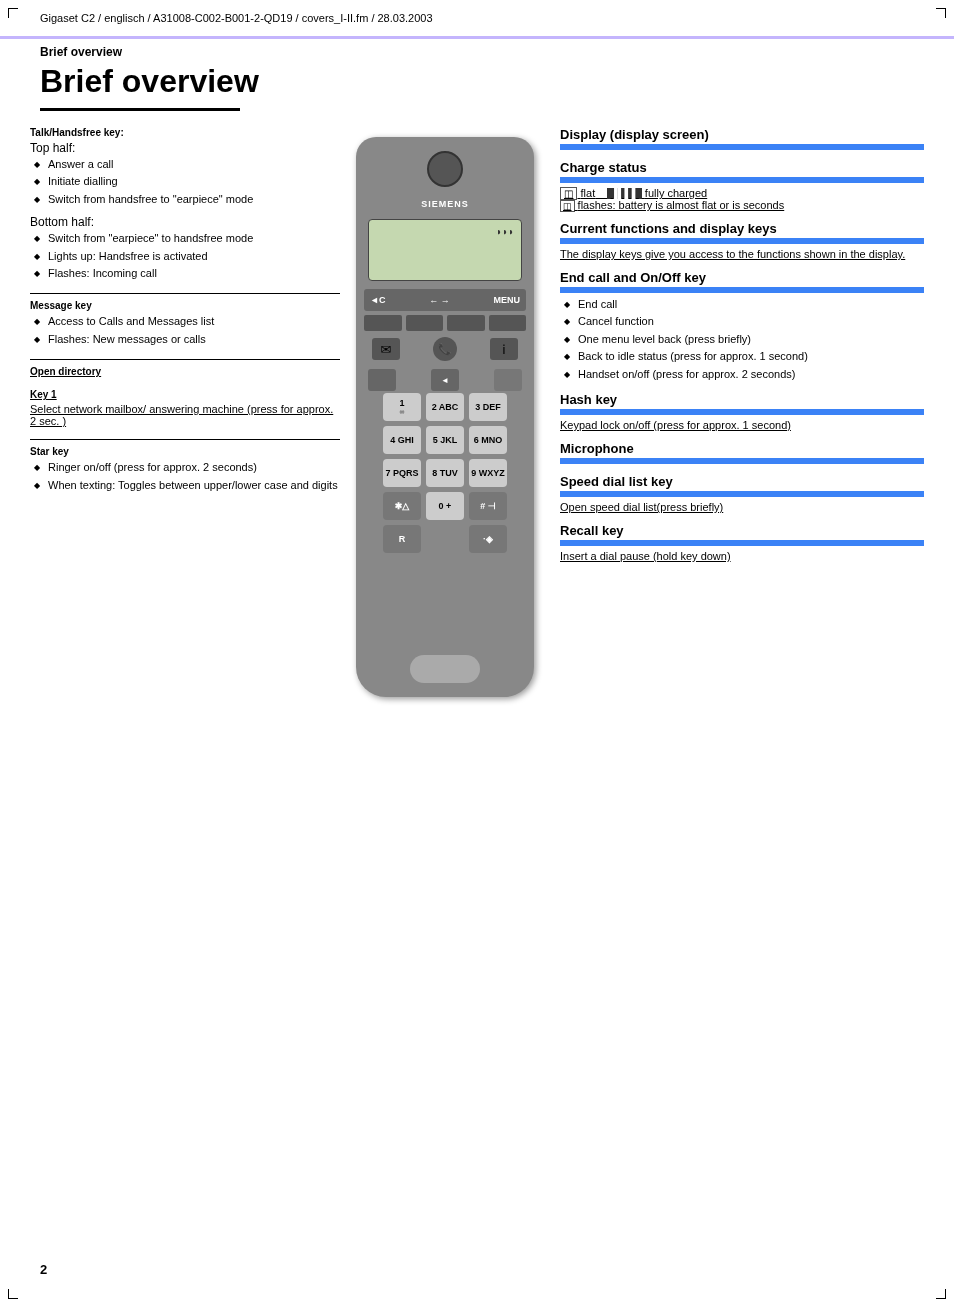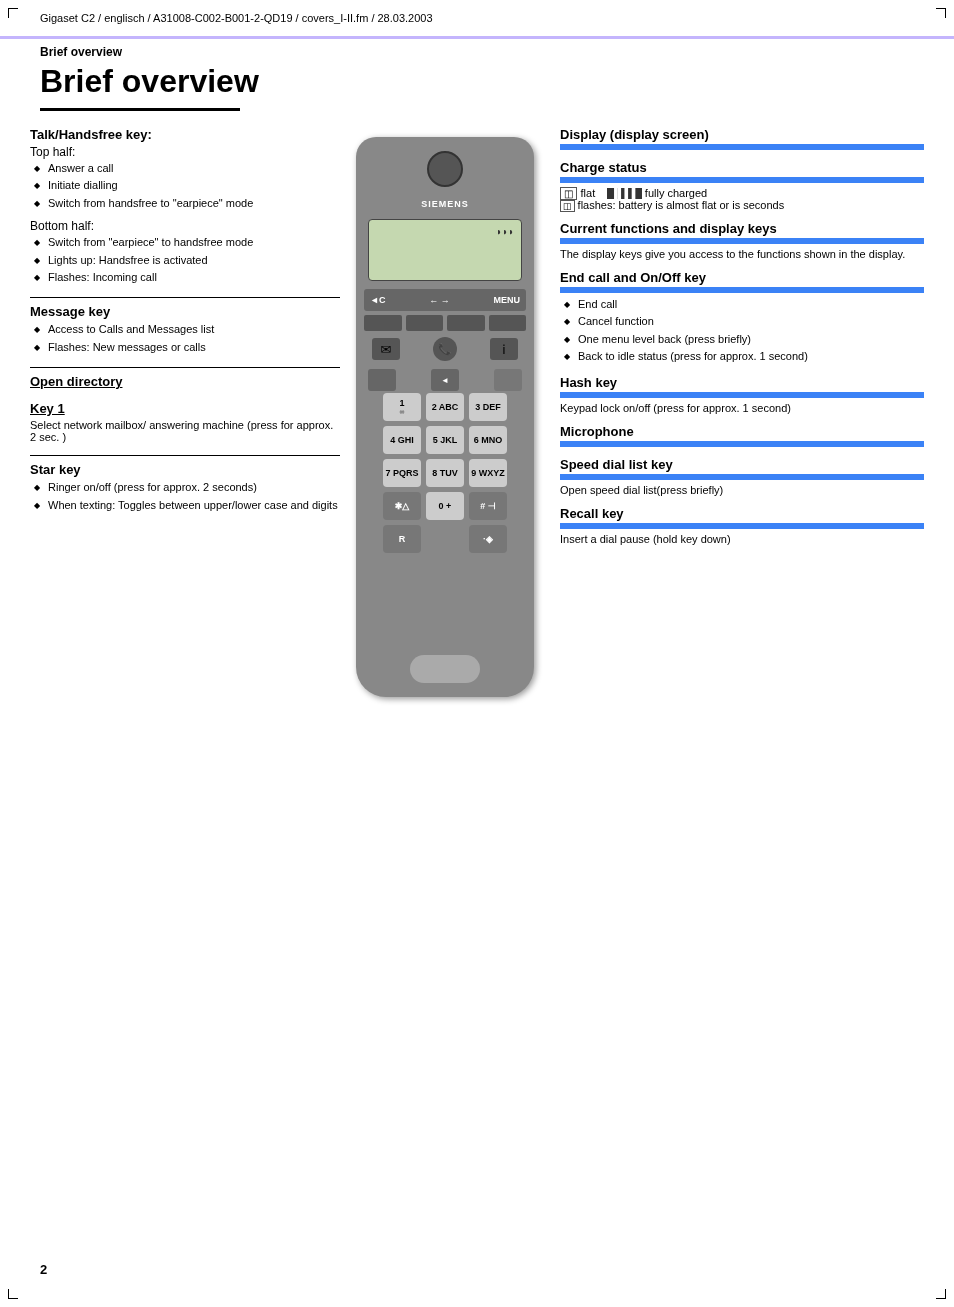--- a/index.html
+++ b/index.html
@@ -69,21 +69,21 @@
       padding-left: 10px;
     }
 
     
     .feature-section {
       margin-bottom: 12px;
     }
 
     .feature-title {
       font-weight: bold;
-      font-size: 13px;
+      font-size: 10px;
       margin-bottom: 3px;
     }
 
     .feature-title.underline {
       text-decoration: underline;
     }
 
     .feature-subtitle {
       font-size: 12px;
       margin-bottom: 2px;
@@ -296,20 +296,21 @@
     .page-number {
       position: absolute;
       bottom: 30px;
       left: 40px;
       font-size: 13px;
       font-weight: bold;
     }
 
     .small-text {
       font-size: 11px;
+      text-decoration: underline;
     }
 
   </style>
 </head>
 <body>
 
 
 
 <div class="page-border-marks">
   <div class="corner-mark tl"></div>
@@ -507,20 +508,21 @@
       <div class="small-text">The display keys give you access to the functions shown in the display.</div>
     </div>
 
     <div class="right-section">
       <div class="right-section-title">End call and On/Off key</div>
       <ul class="bullet-list">
         <li>End call</li>
         <li>Cancel function</li>
         <li>One menu level back (press briefly)</li>
         <li>Back to idle status (press for approx. 1 second)</li>
+        <li>Handset on/off (press for approx. 2 seconds)</li>
       </ul>
     </div>
 
     <div class="right-section">
       <div class="right-section-title">Hash key</div>
       <div class="small-text">Keypad lock on/off (press for approx. 1 second)</div>
     </div>
 
     <div class="right-section">
       <div class="right-section-title">Microphone</div>

